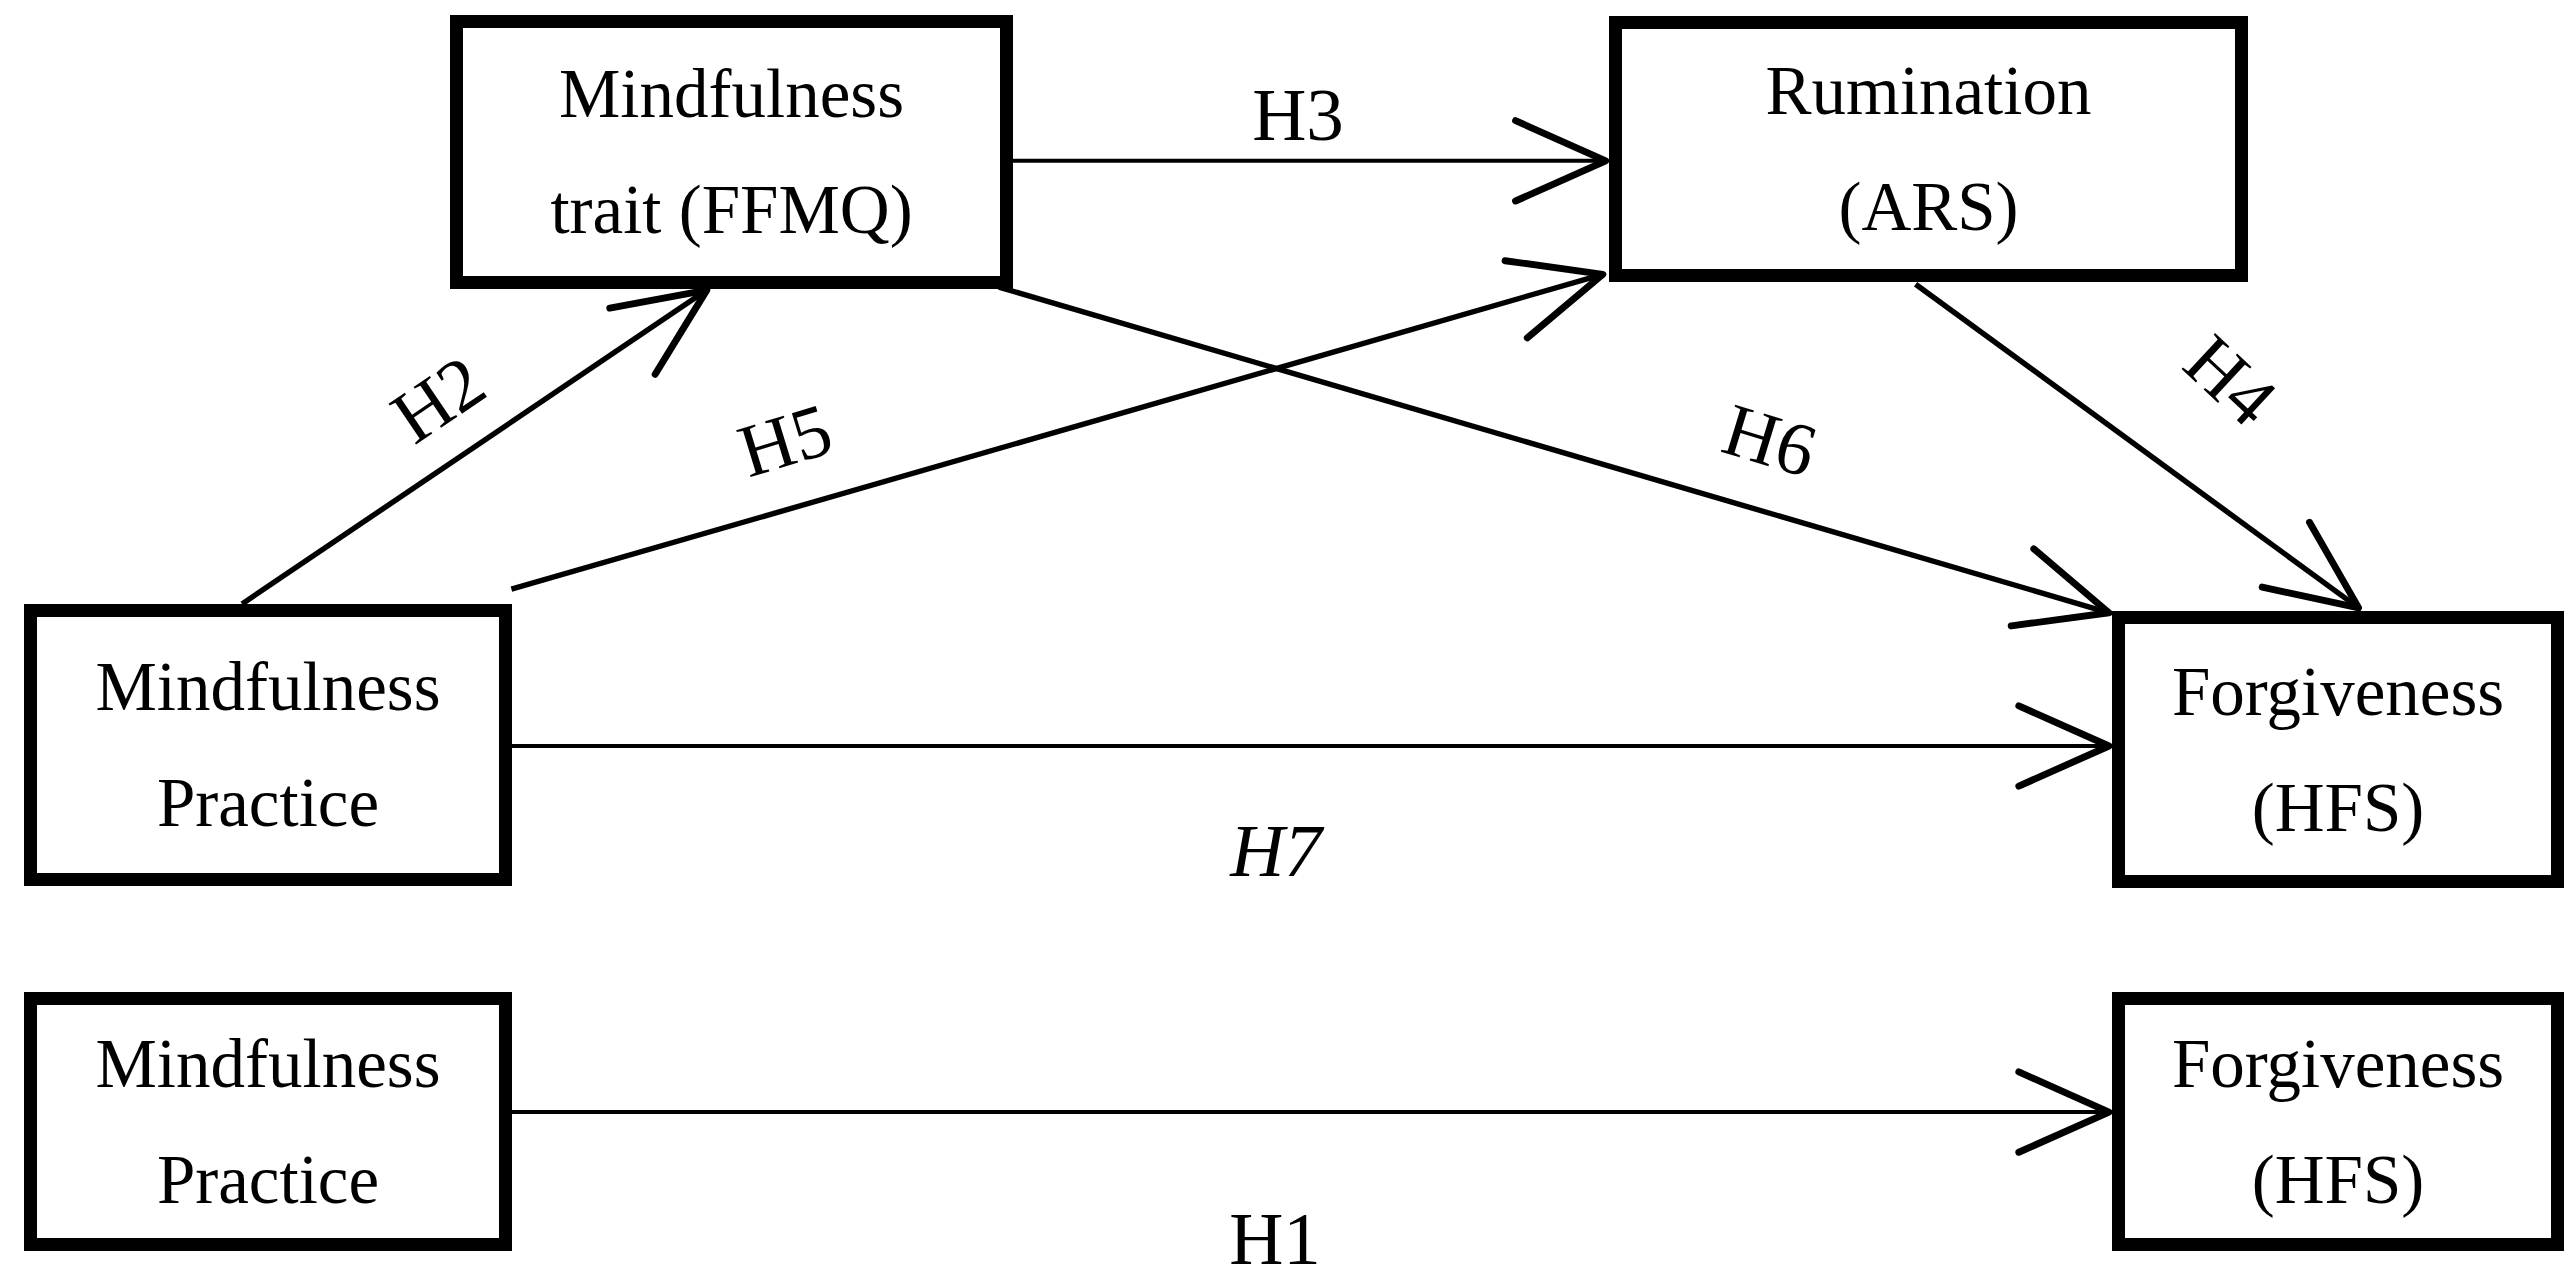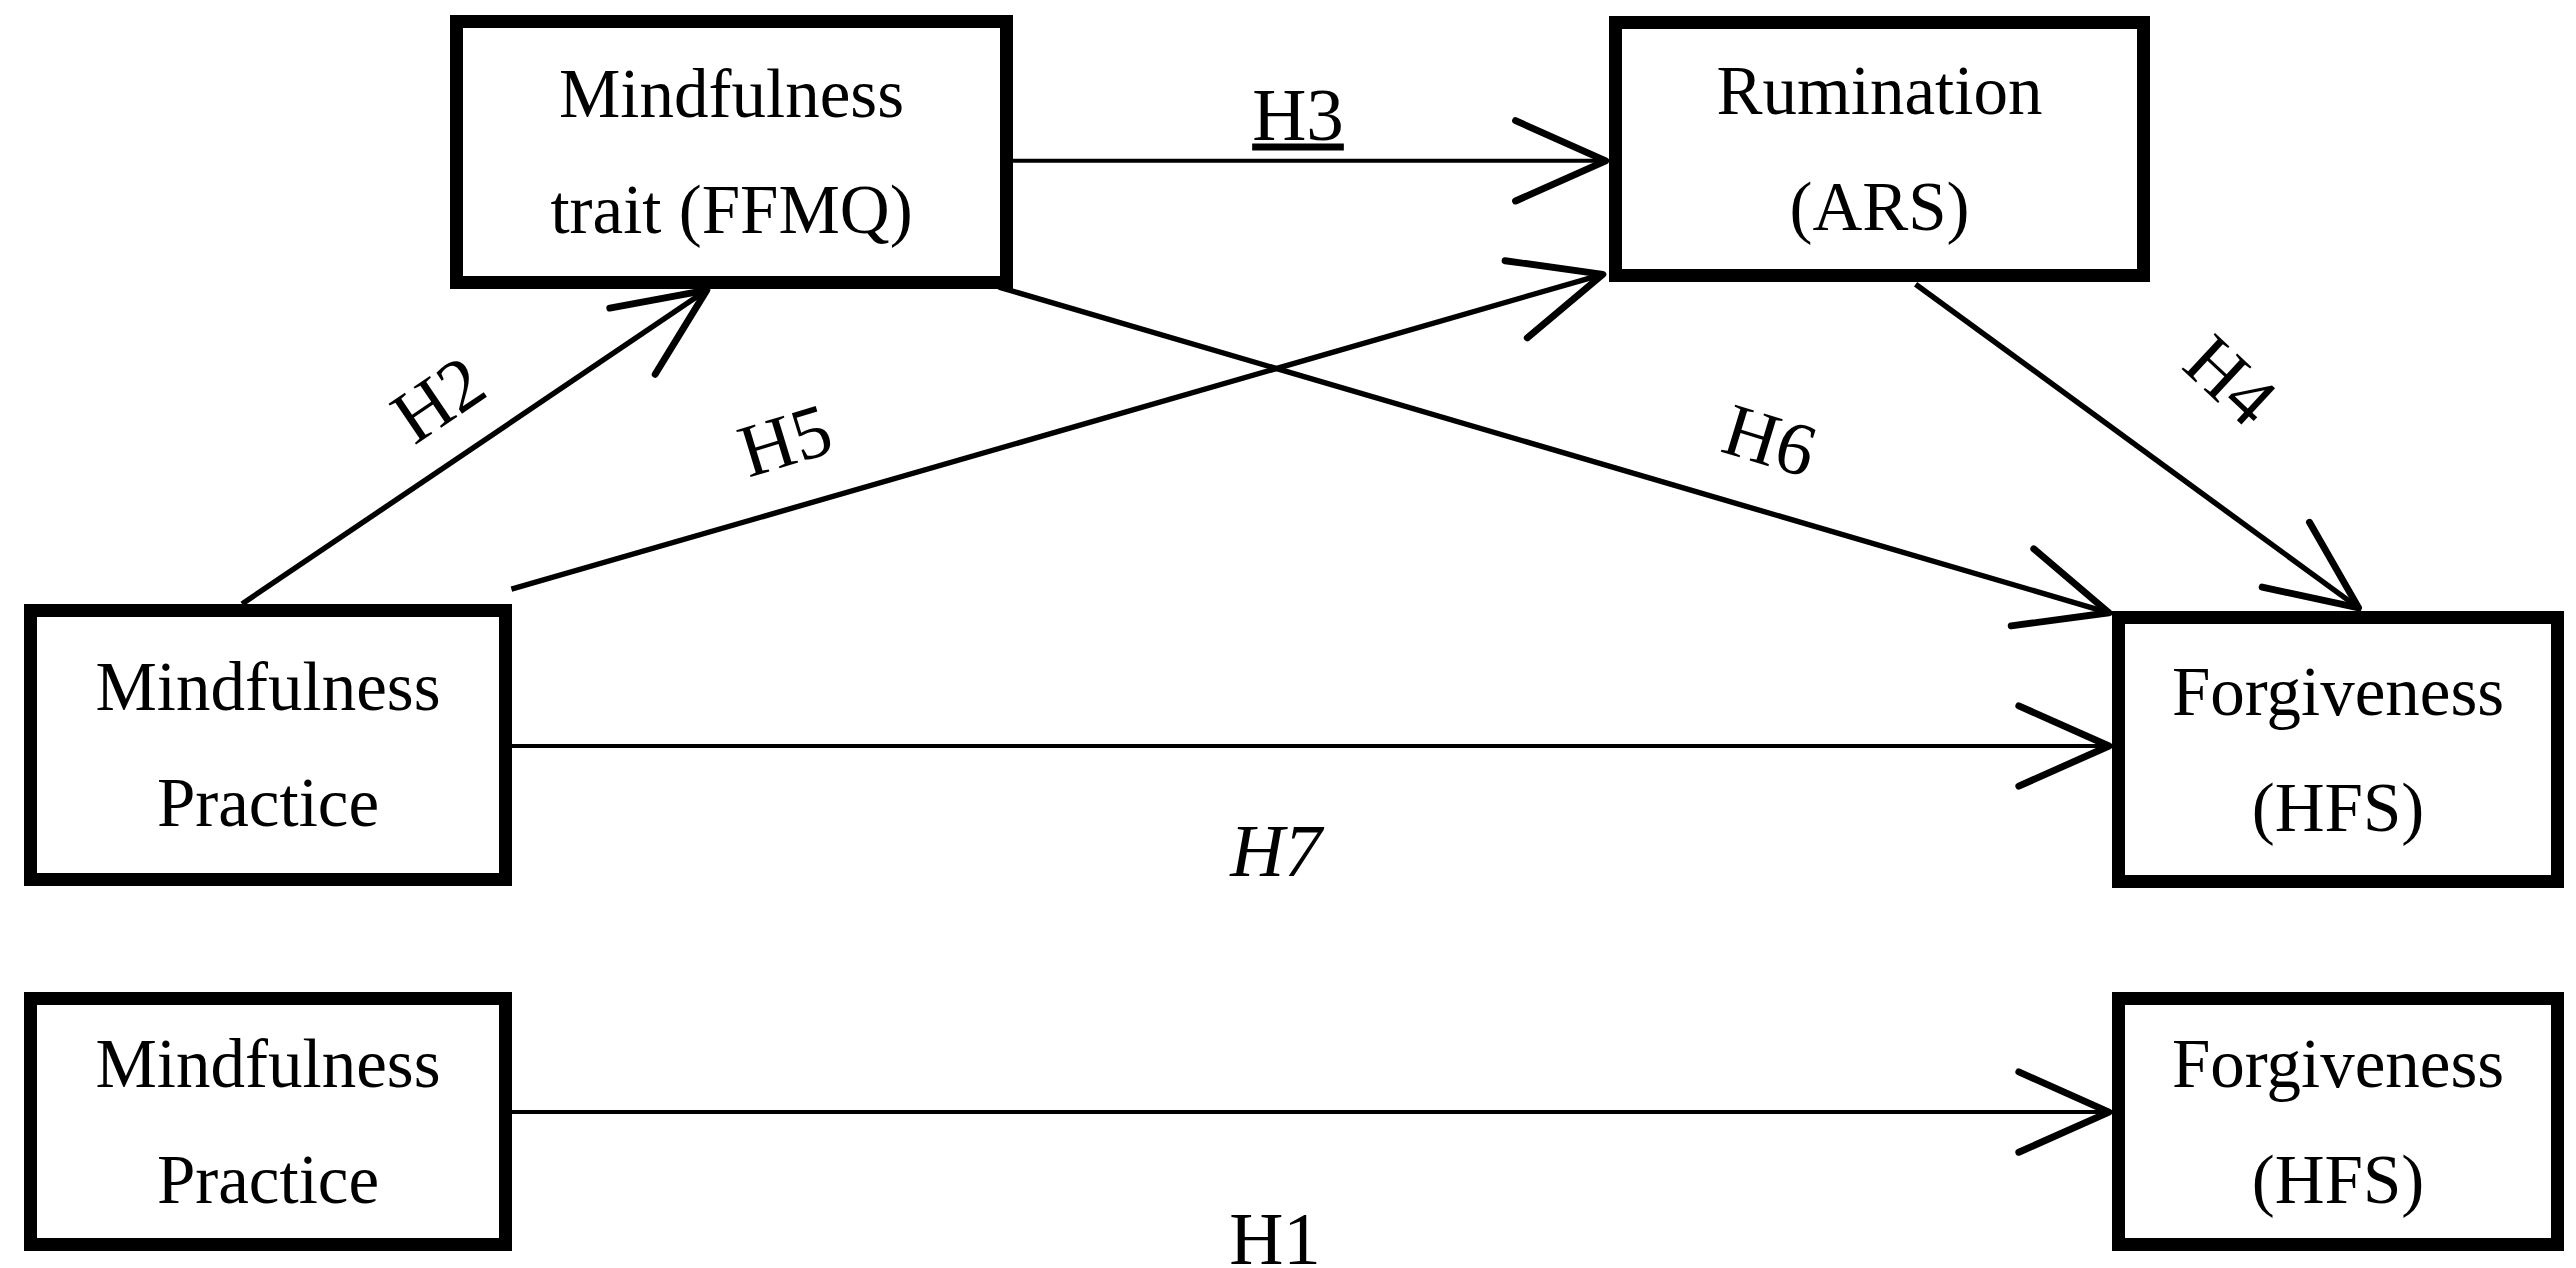--- a/index.html
+++ b/index.html
@@ -100,21 +100,21 @@
       <line class="edge-line" stroke-width="4" x1="518" y1="1127" x2="2137" y2="1127"></line>
       <polyline class="edge-head" stroke-width="7" points="2045.6,1086.3 2137,1127 2045.6,1167.7"></polyline>
     </g>
   </svg>
 
   <div class="node" style="left:450px; top:15px; width:563px; height:274px;">
     <span>Mindfulness</span>
     <span>trait (FFMQ)</span>
   </div>
 
-  <div class="node" style="left:1609px; top:16px; width:541px; height:266px;">
+  <div class="node" style="left:1609px; top:16px; width:639px; height:266px;">
     <span>Rumination</span>
     <span>(ARS)</span>
   </div>
 
   <div class="node" style="left:24px; top:604px; width:488px; height:282px;">
     <span>Mindfulness</span>
     <span>Practice</span>
   </div>
 
   <div class="node" style="left:2112px; top:611px; width:452px; height:277px;">
@@ -127,21 +127,21 @@
     <span>Practice</span>
   </div>
 
   <div class="node" style="left:2112px; top:992px; width:452px; height:259px;">
     <span>Forgiveness</span>
     <span>(HFS)</span>
   </div>
 
   <div class="edge-label" style="left:438px; top:399px; transform:translate(-50%,-50%) rotate(-34deg);">H2</div>
 
-  <div class="edge-label" style="left:1298px; top:114px; transform:translate(-50%,-50%);text-decoration:underline;">H3</div>
+  <div class="edge-label" style="left:1298px; top:114px; transform:translate(-50%,-50%);">H3</div>
 
   <div class="edge-label" style="left:785px; top:440px; transform:translate(-50%,-50%) rotate(-17deg);">H5</div>
 
   <div class="edge-label" style="left:1770px; top:440px; transform:translate(-50%,-50%) rotate(17deg);">H6</div>
 
   <div class="edge-label" style="left:2231px; top:380px; transform:translate(-50%,-50%) rotate(43deg);">H4</div>
 
   <div class="edge-label" style="left:1276px; top:850px; transform:translate(-50%,-50%);font-style:italic;">H7</div>
 
   <div class="edge-label" style="left:1275px; top:1238px; transform:translate(-50%,-50%);">H1</div>

